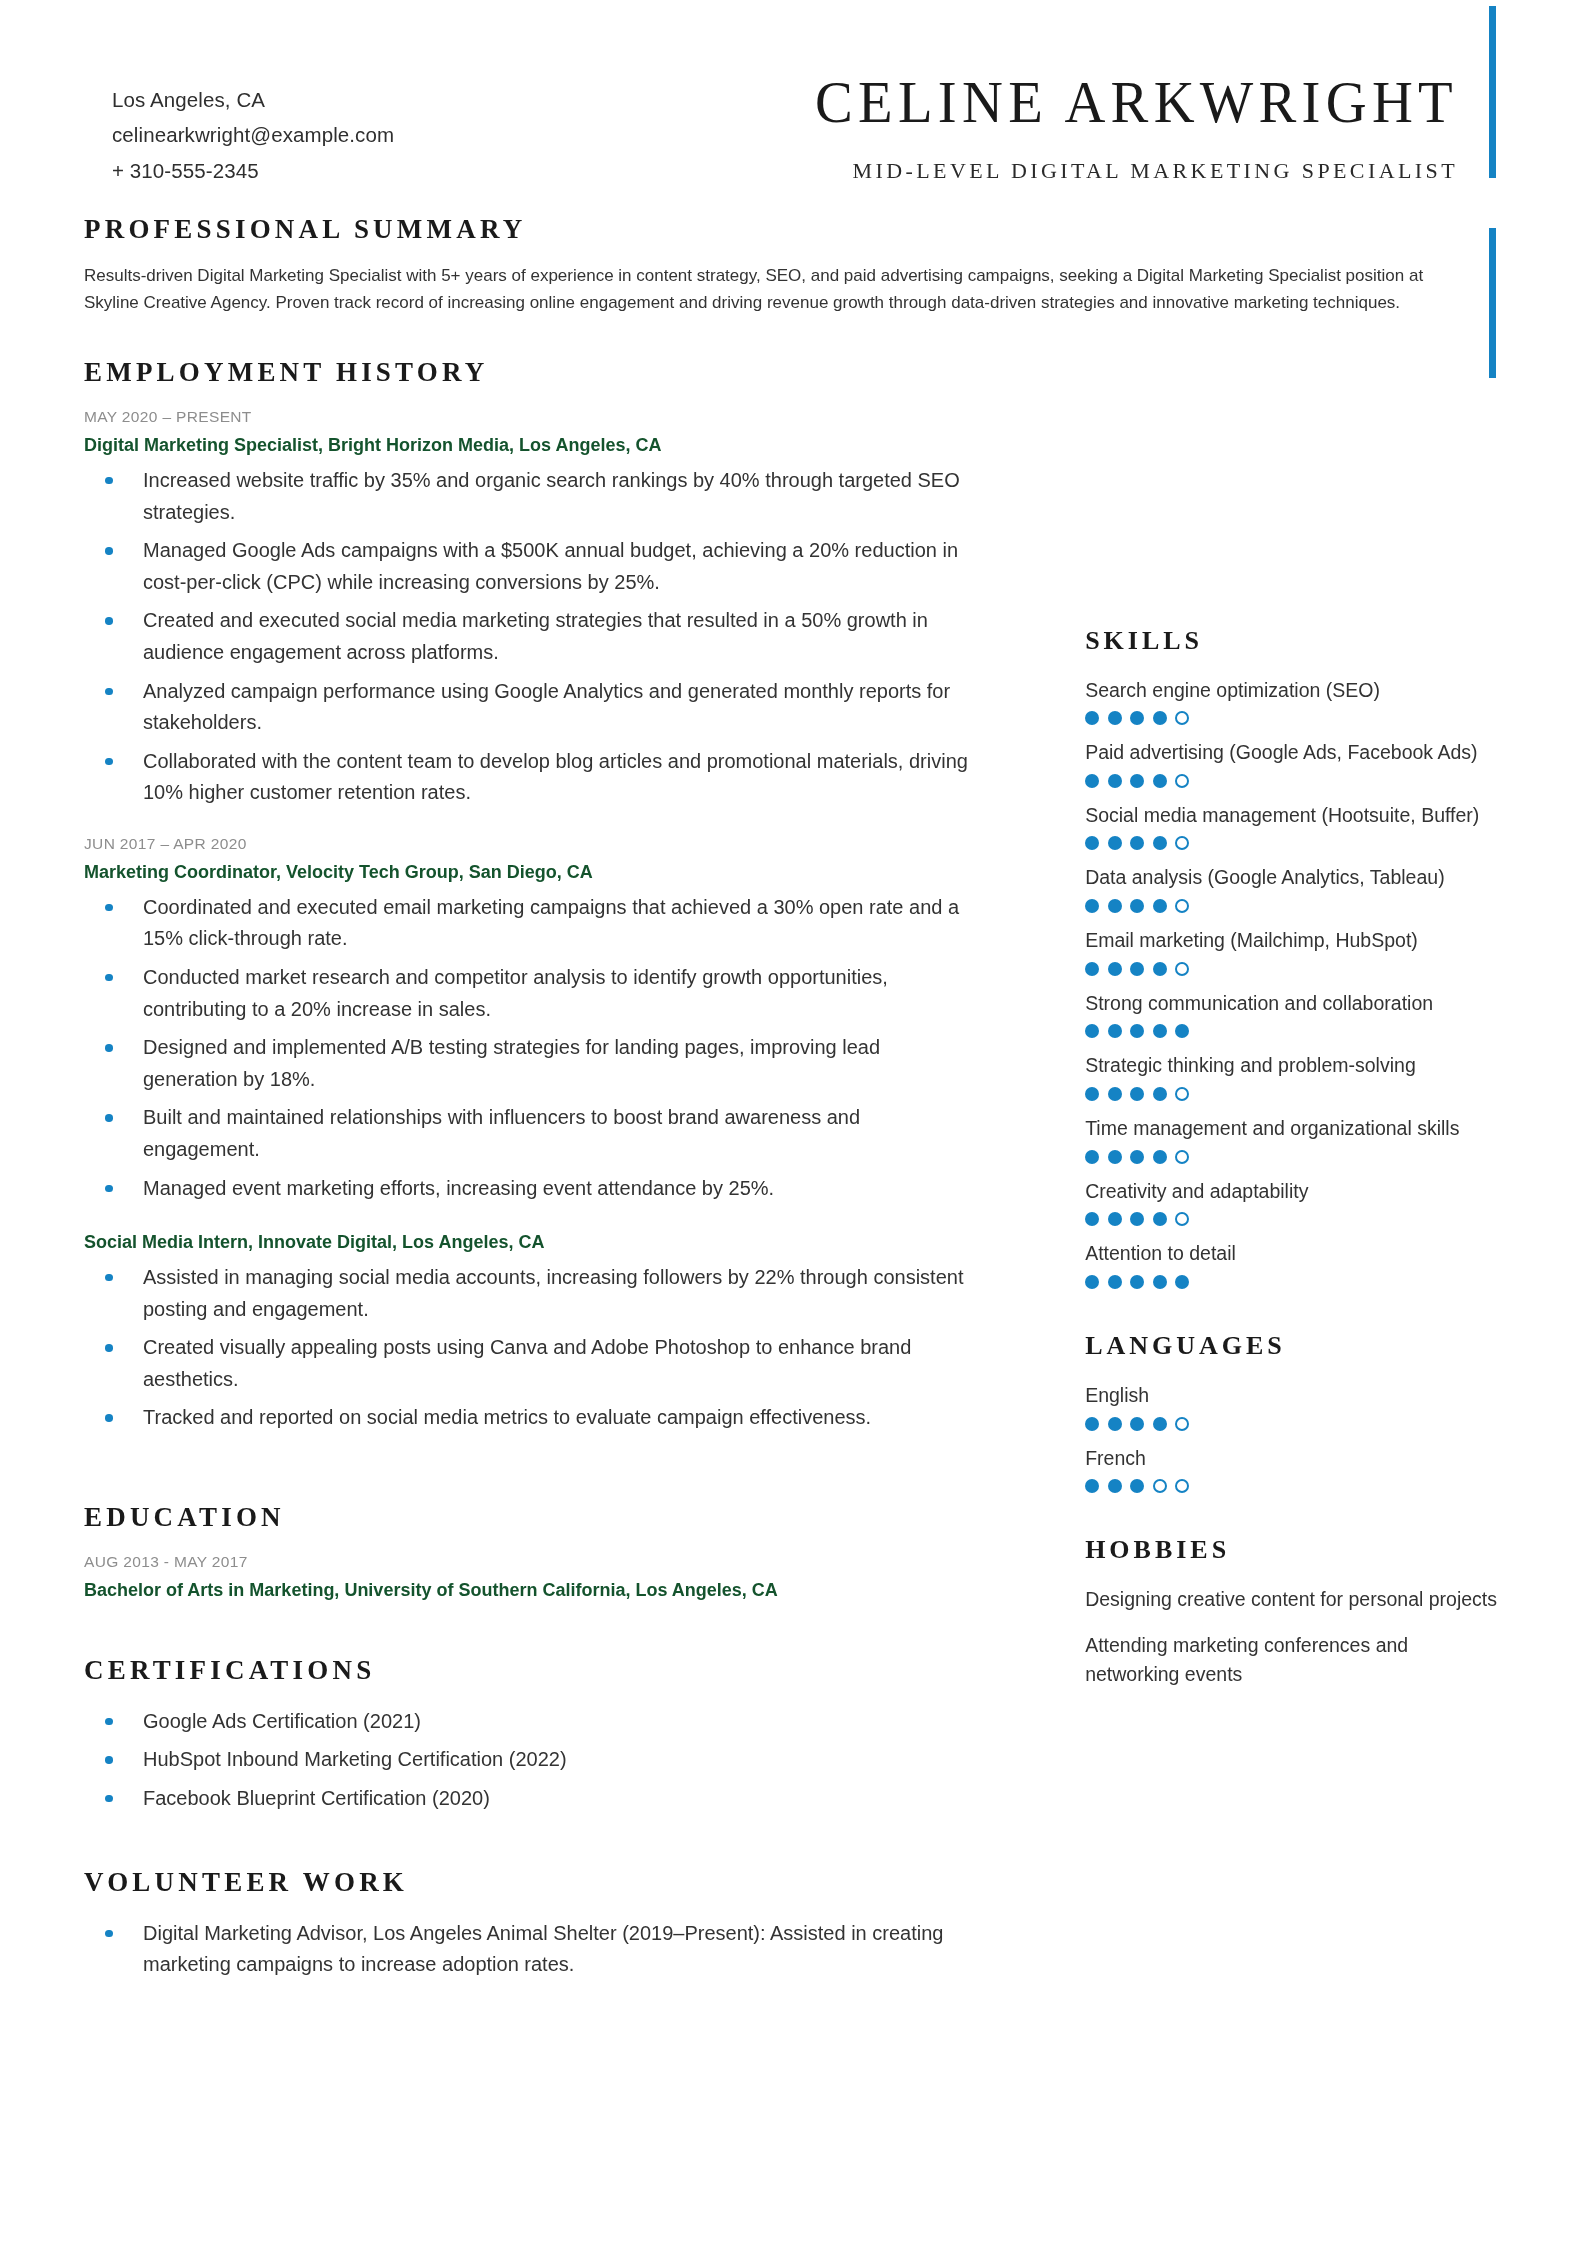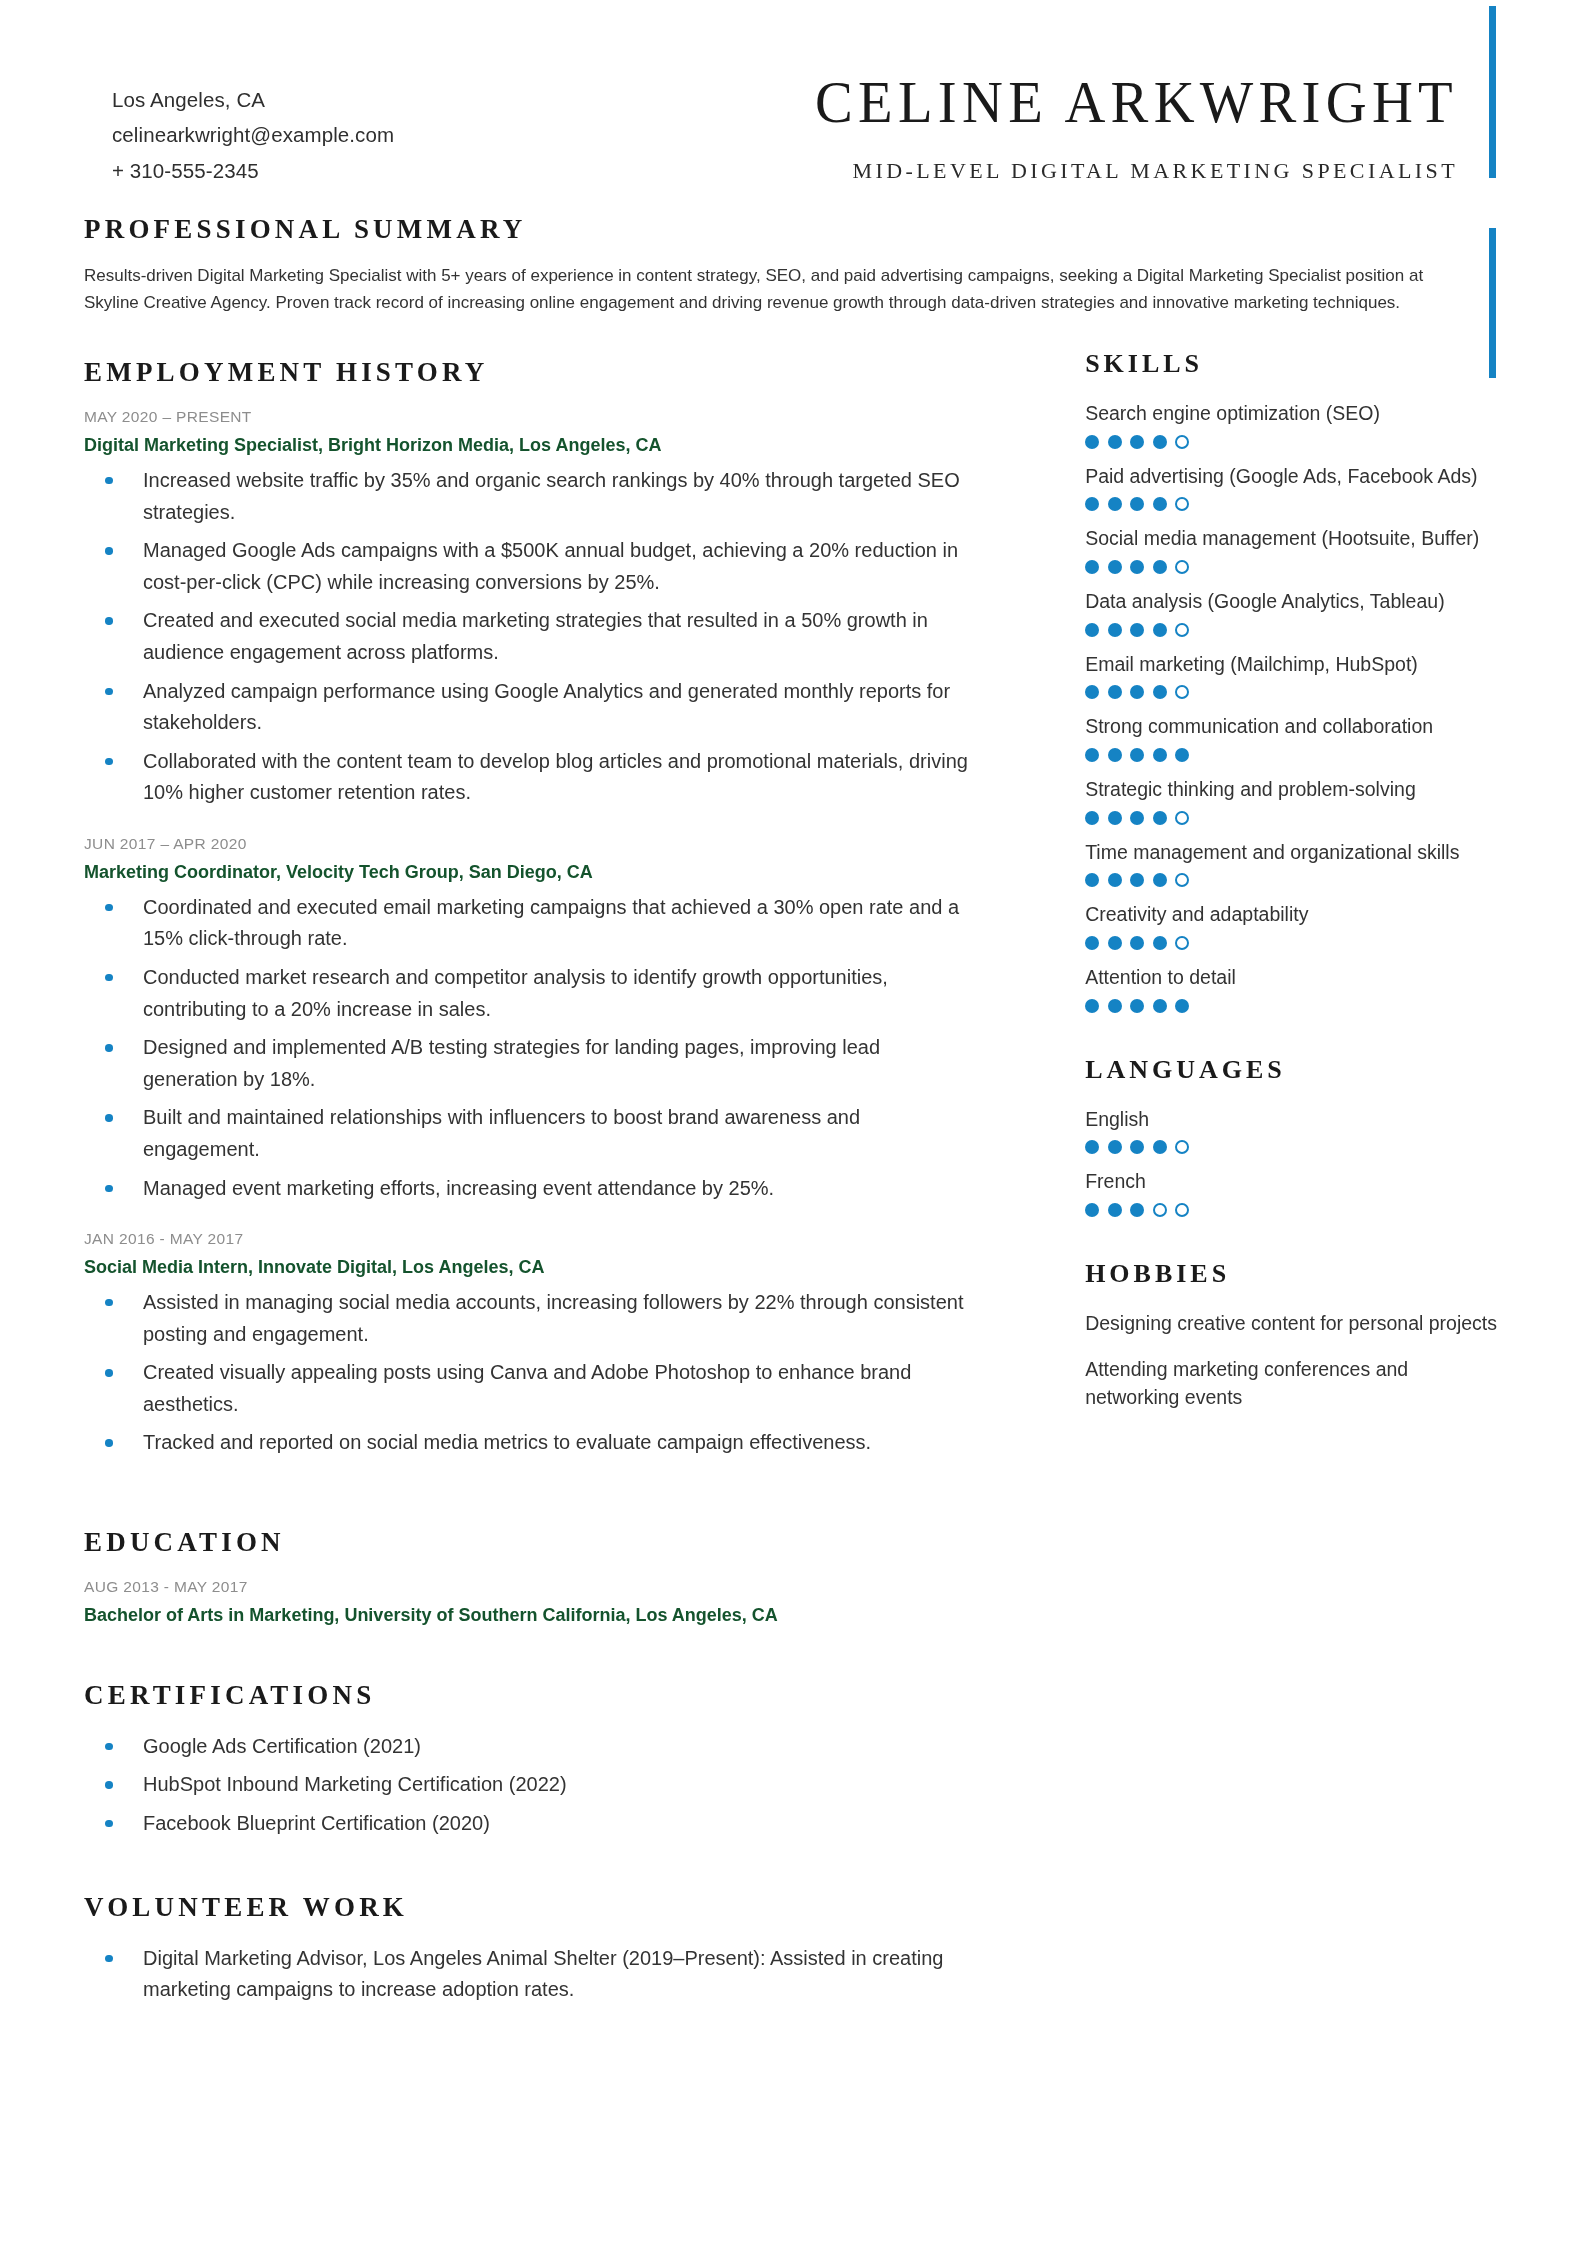--- a/index.html
+++ b/index.html
@@ -96,21 +96,21 @@
   .summary-text {
     font-size: 17px;
     line-height: 1.63;
     color: #333333;
   }
 
   
   .body-cols {
     display: flex;
     padding: 32px 0 0 0;
-    align-items: flex-start;
+    align-items: center;
     gap: 13px;
   }
   .main-col {
     width: 1040px;
     padding: 0 60px 0 84px;
   }
   .sidebar {
     width: 548px;
     padding: 0 90px 0 41px;
   }
@@ -231,21 +231,20 @@
             <div class="entry-title">Marketing Coordinator, Velocity Tech Group, San Diego, CA</div>
             <ul class="bullets">
               <li><span class="bullet-dot"></span><span>Coordinated and executed email marketing campaigns that achieved a 30% open rate and a 15% click-through rate.</span></li>
               <li><span class="bullet-dot"></span><span>Conducted market research and competitor analysis to identify growth opportunities, contributing to a 20% increase in sales.</span></li>
               <li><span class="bullet-dot"></span><span>Designed and implemented A/B testing strategies for landing pages, improving lead generation by 18%.</span></li>
               <li><span class="bullet-dot"></span><span>Built and maintained relationships with influencers to boost brand awareness and engagement.</span></li>
               <li><span class="bullet-dot"></span><span>Managed event marketing efforts, increasing event attendance by 25%.</span></li>
             </ul>
           </div>
           <div class="block">
-            <div class="entry-dates">JAN 2016 - MAY 2017</div>
             <div class="entry-title">Social Media Intern, Innovate Digital, Los Angeles, CA</div>
             <ul class="bullets">
               <li><span class="bullet-dot"></span><span>Assisted in managing social media accounts, increasing followers by 22% through consistent posting and engagement.</span></li>
               <li><span class="bullet-dot"></span><span>Created visually appealing posts using Canva and Adobe Photoshop to enhance brand aesthetics.</span></li>
               <li><span class="bullet-dot"></span><span>Tracked and reported on social media metrics to evaluate campaign effectiveness.</span></li>
             </ul>
           </div>
         </div>
 
       <div class="spacer-edu"></div>

